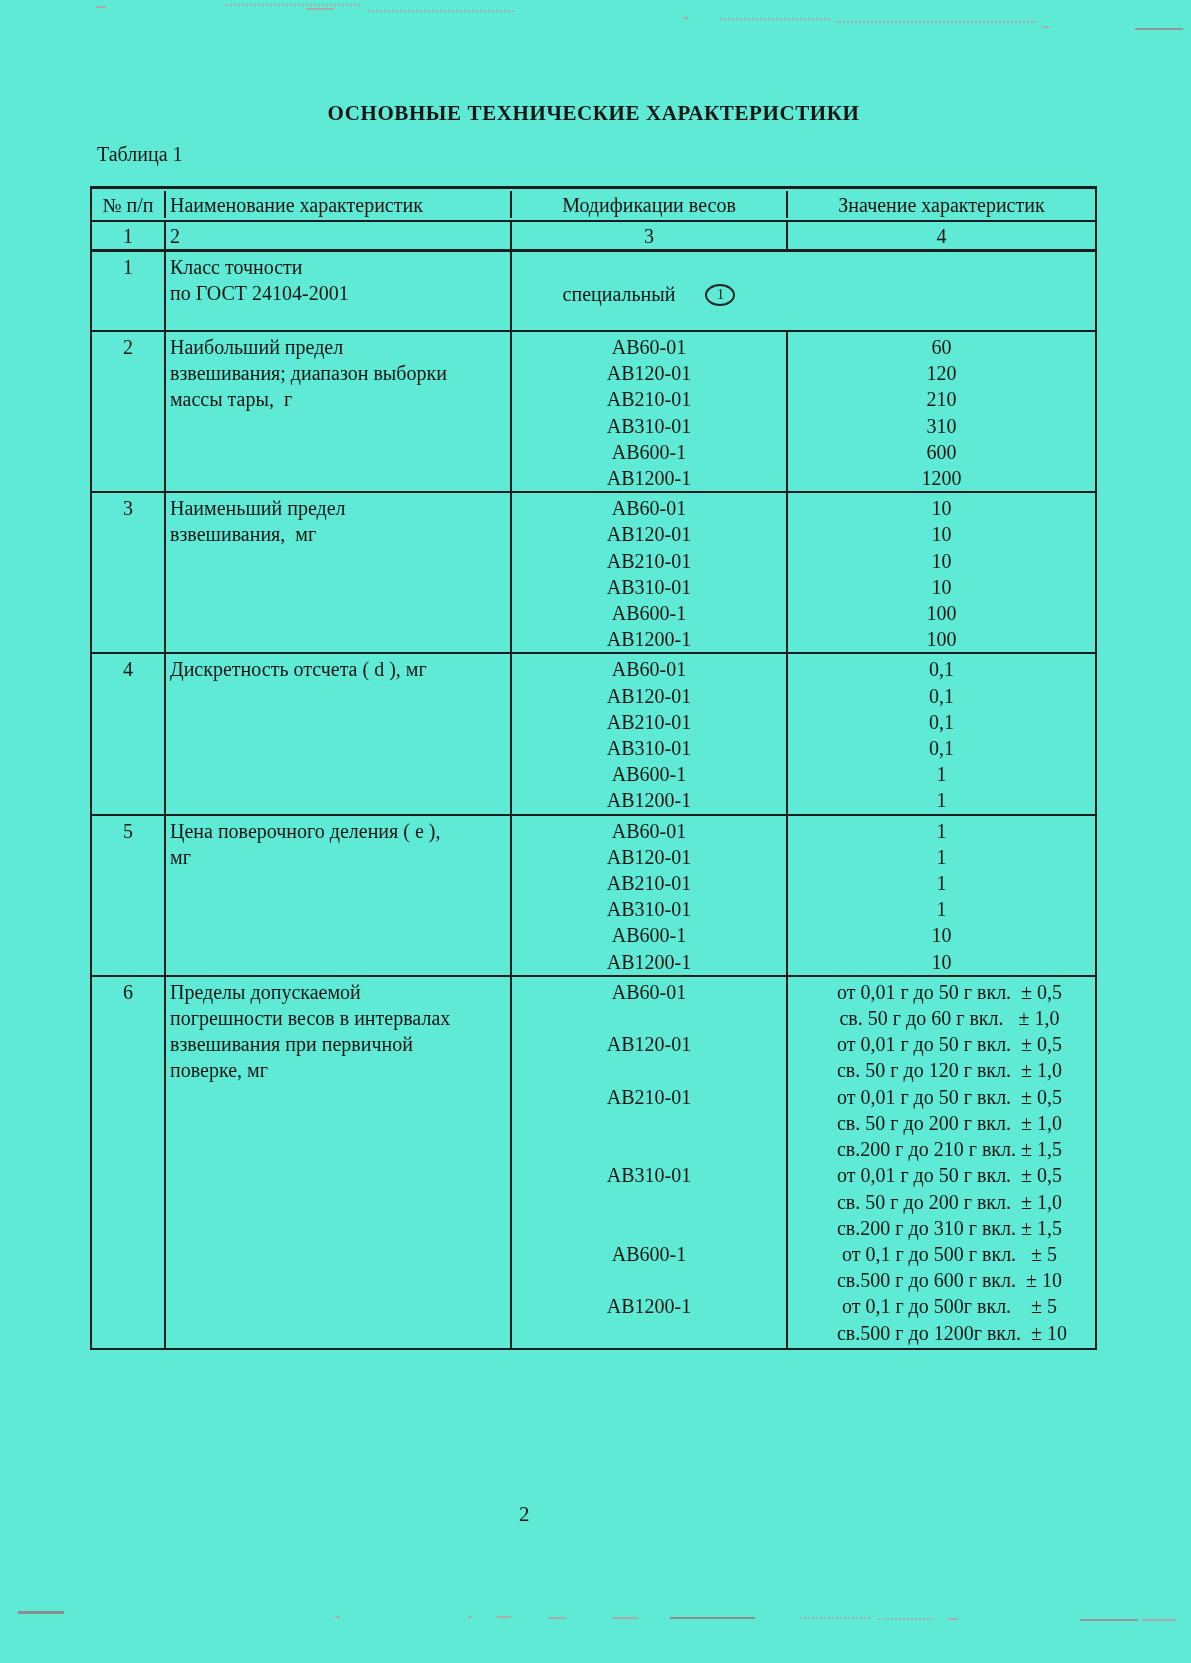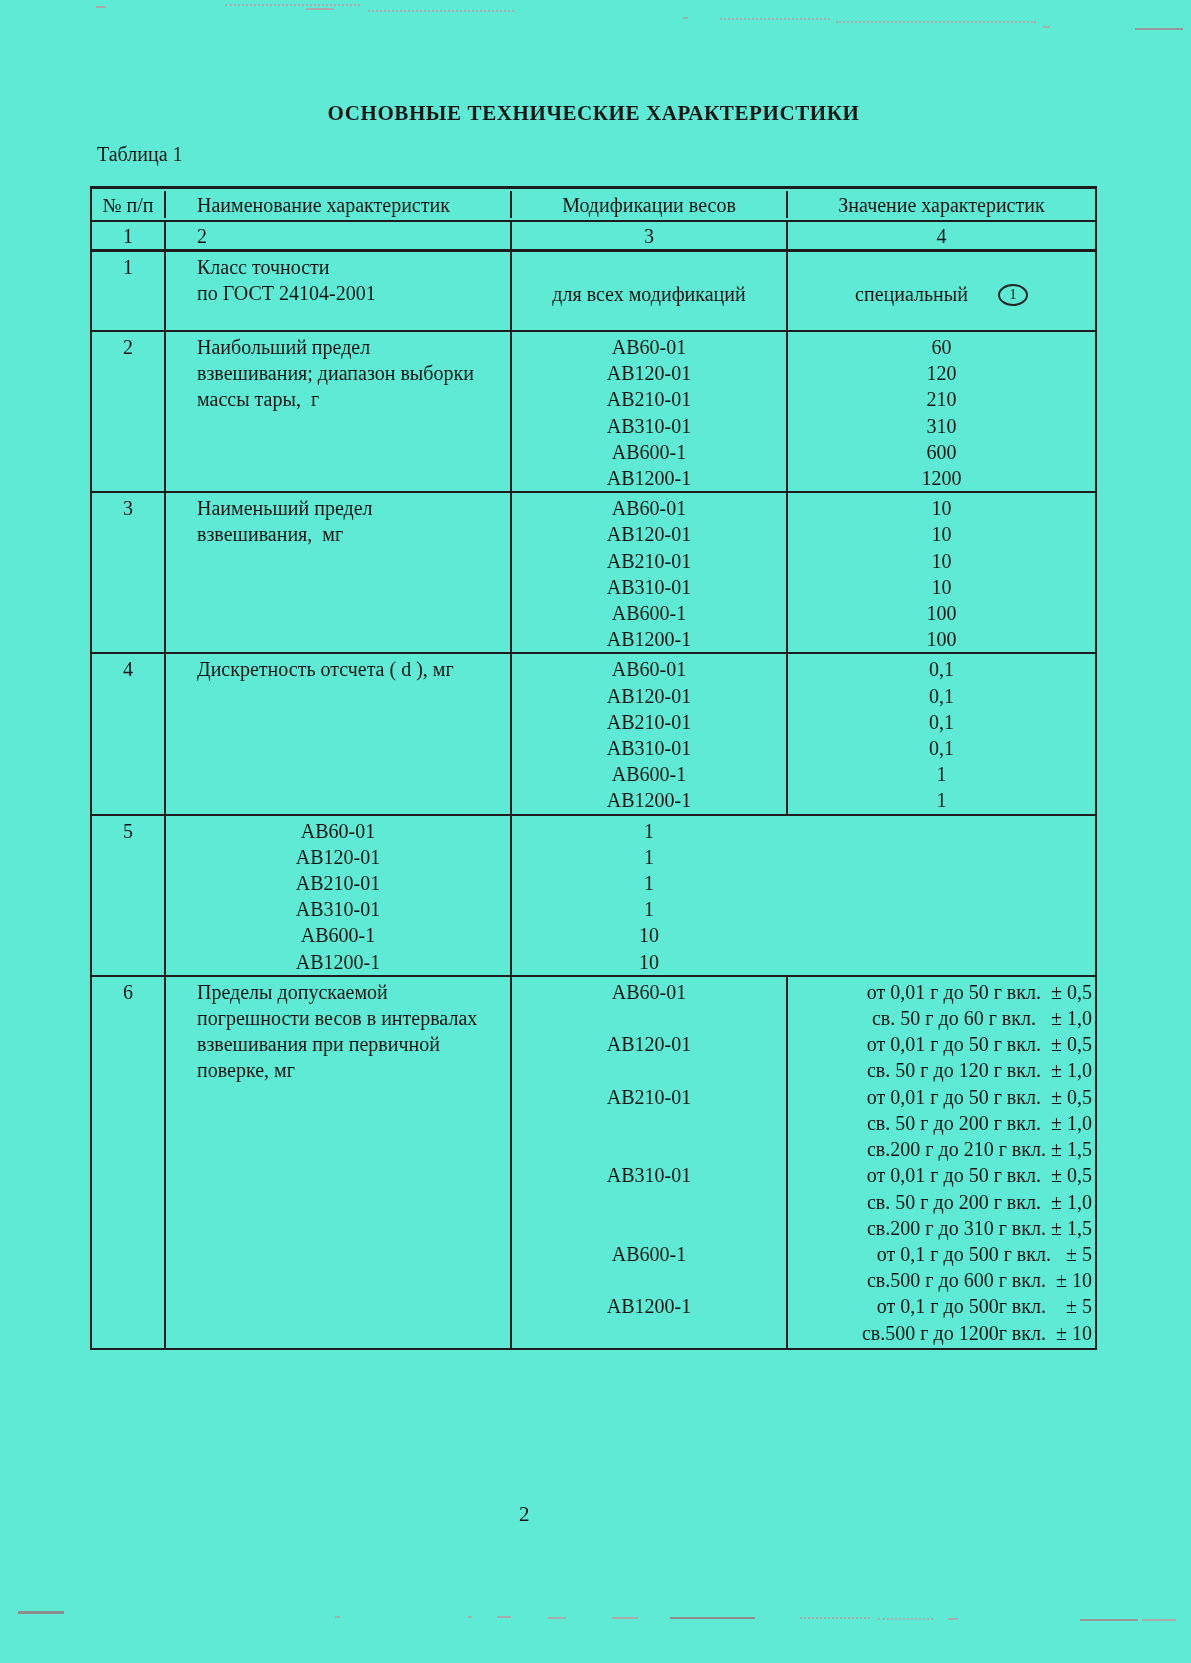--- a/index.html
+++ b/index.html
@@ -29,30 +29,30 @@
     grid-template-columns:72px 346px 276px 1fr;
     border-top:2px solid #1d1d1d;
     box-sizing:border-box;
   }
   .tr.head { border-top:none; min-height:31px; align-items:center; }
   .tr.nums { min-height:26px; }
   .tr.thick { border-top-width:3px; }
   .td { box-sizing:border-box; padding:2px 3px 0 3px; }
   .c2, .c3, .c4 { border-left:2px solid #1d1d1d; }
   .c1 { text-align:center; }
-  .c2 { text-align:left; padding-left:31px; }
+  .c2 { text-align:left; padding-left:4px; }
   .c3, .c4 { text-align:center; }
   .head .td, .nums .td { }
   .ln {
     font-size:20px; line-height:26.2px; min-height:26.2px;
     white-space:pre;
   }
   .head .ln, .nums .ln { line-height:25px; min-height:25px; }
   .pad1 { padding-top:29px; }
-  .row6 .c4 { text-align:right; padding-left:19px; }
+  .row6 .c4 { text-align:center; padding-left:19px; }
   .circle {
     display:inline-block;
     width:26px; height:18px;
     border:2px solid #262626; border-radius:50%;
     font-size:14px; line-height:17px; text-align:center;
     margin-left:30px; vertical-align:2px;
     white-space:normal;
   }
   .pagenum { position:absolute; top:1502px; left:519px; font-size:21px; }
   .artifact { position:absolute; height:2px; background:#ababab; }
@@ -109,23 +109,20 @@
     </div>
     <div>
         <div class="tr row thick" style="min-height: 81px;">
           <div class="td c1">
             <div class="ln">1</div>
           </div>
           <div class="td c2">
             <div class="ln">Класс точности</div>
             <div class="ln">по ГОСТ 24104-2001</div>
           </div>
-          <div class="td c3 pad1">
-            <div class="ln">для всех модификаций</div>
-          </div>
           <div class="td c4 pad1">
             <div class="ln">специальный<div class="circle">1</div></div>
           </div>
         </div>
         <div class="tr row" style="min-height: 157px;">
           <div class="td c1">
             <div class="ln">2</div>
           </div>
           <div class="td c2">
             <div class="ln">Наибольший предел</div>
@@ -194,20 +191,24 @@
             <div class="ln">0,1</div>
             <div class="ln">0,1</div>
             <div class="ln">0,1</div>
             <div class="ln">1</div>
             <div class="ln">1</div>
           </div>
         </div>
         <div class="tr row" style="min-height: 160px;">
           <div class="td c1">
             <div class="ln">5</div>
+          </div>
+          <div class="td c2">
+            <div class="ln">Цена поверочного деления ( е ),</div>
+            <div class="ln">мг</div>
           </div>
           <div class="td c3">
             <div class="ln">АВ60-01</div>
             <div class="ln">АВ120-01</div>
             <div class="ln">АВ210-01</div>
             <div class="ln">АВ310-01</div>
             <div class="ln">АВ600-1</div>
             <div class="ln">АВ1200-1</div>
           </div>
           <div class="td c4">

